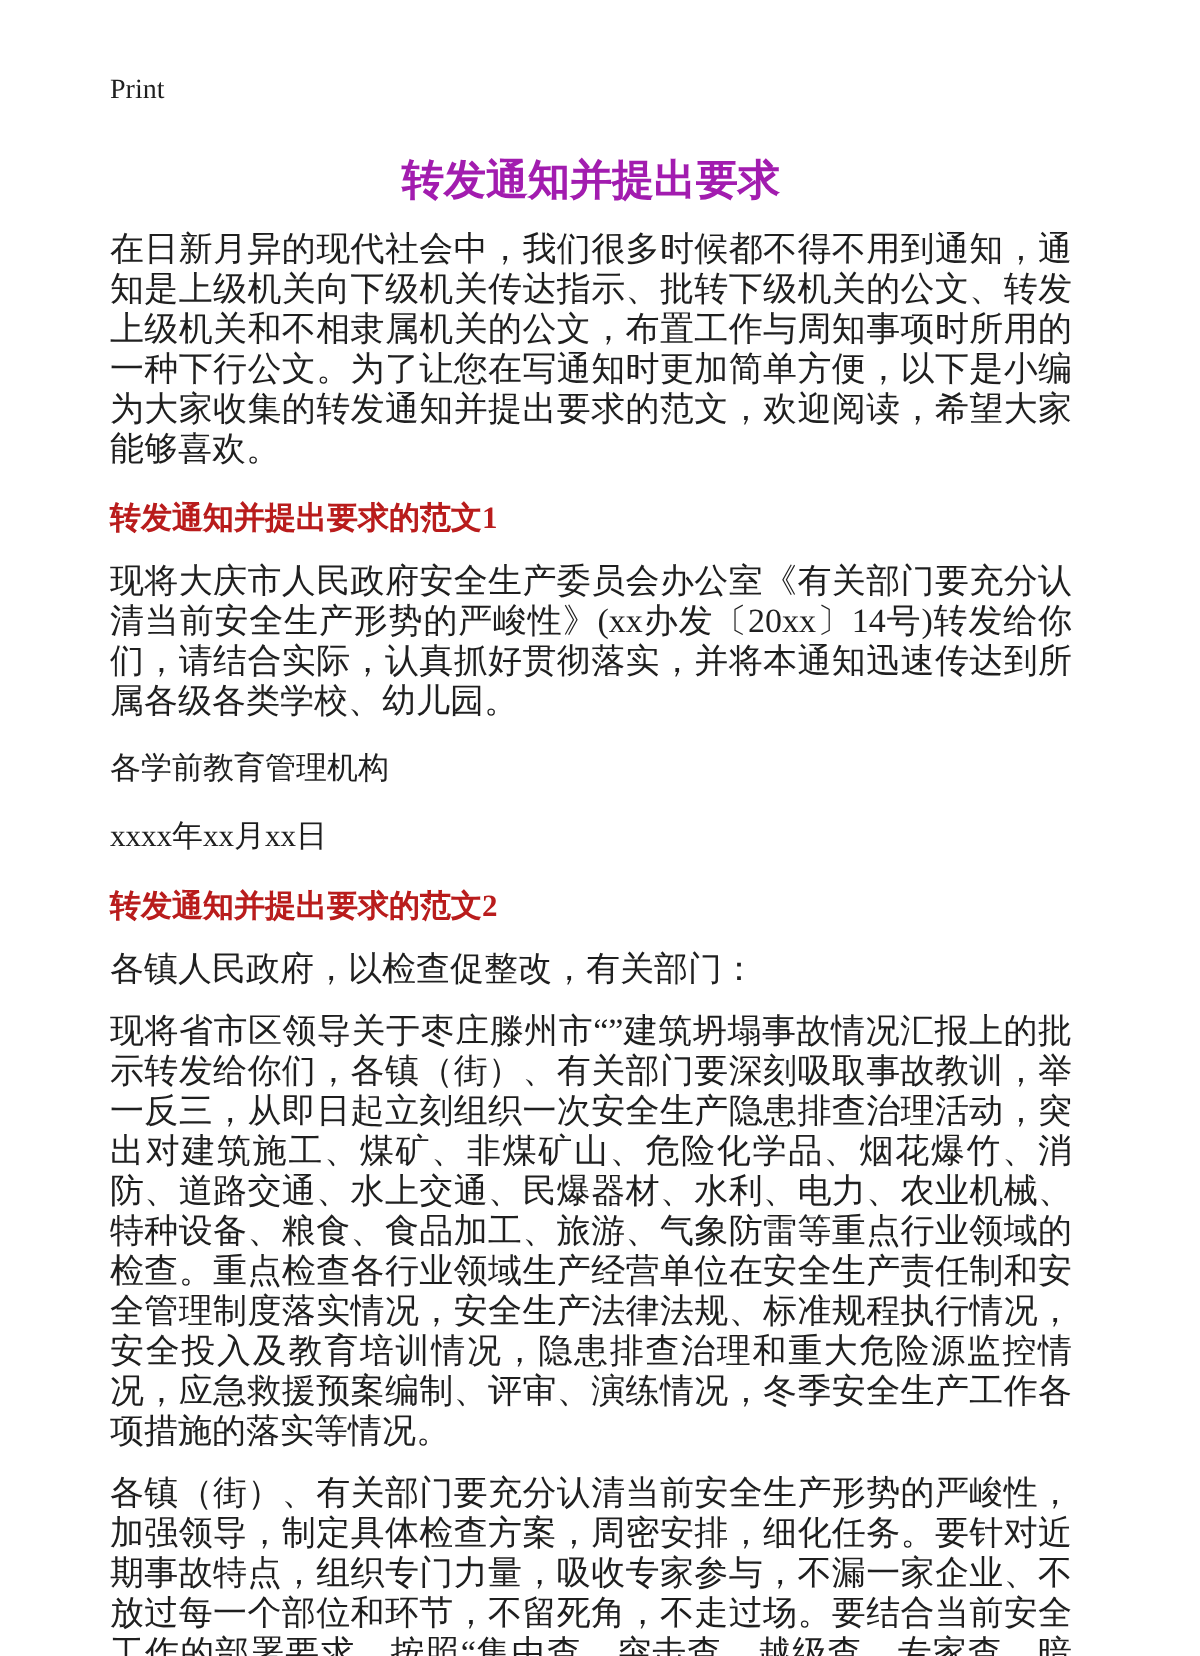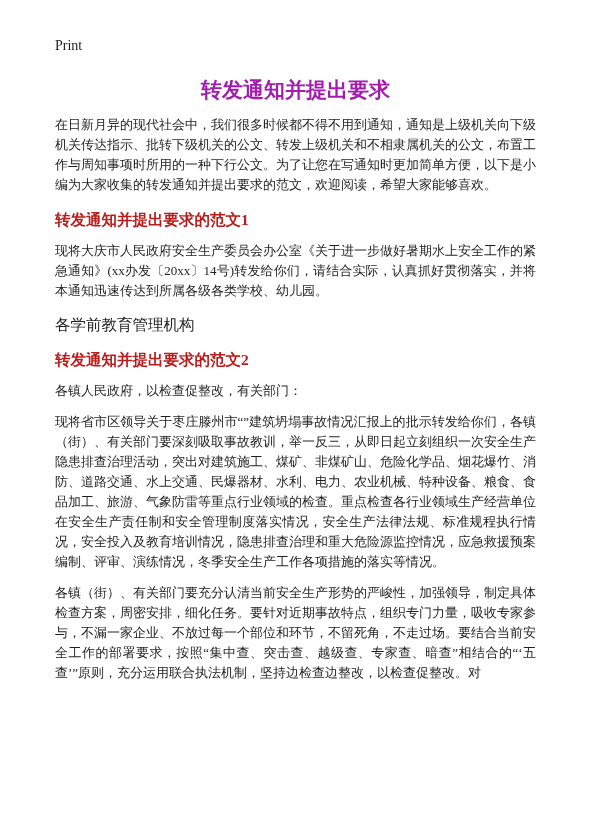--- a/index.html
+++ b/index.html
@@ -37,21 +37,21 @@
     text-align: center;
     color: #a21caf;
   }
   .subtitle {
     margin: 12px 0 0 0;
     font-size: 15.5px;
     line-height: 20px;
   }
   p.body-para {
     margin: 11px 0 0 0;
-    font-size: 13px;
+    font-size: 17px;
     line-height: 20px;
     text-align: justify;
     text-justify: inter-ideograph;
     word-break: break-all;
   }
   h2.section-heading {
     margin: 15px 0 0 0;
     font-size: 15.5px;
     line-height: 20px;
     font-weight: bold;
@@ -72,24 +72,25 @@
 
   <h1 class="doc-title">转发通知并提出要求</h1>
 
 
   <p class="body-para">在日新月异的现代社会中，我们很多时候都不得不用到通知，通知是上级机关向下级机关传达指示、批转下级机关的公文、转发上级机关和不相隶属机关的公文，布置工作与周知事项时所用的一种下行公文。为了让您在写通知时更加简单方便，以下是小编为大家收集的转发通知并提出要求的范文，欢迎阅读，希望大家能够喜欢。</p>
 
   <div>
     <h2 class="section-heading">转发通知并提出要求的范文1</h2>
 
 
-    <p class="body-para">现将大庆市人民政府安全生产委员会办公室《关于进一步做好暑期水上安全工作的紧急通知》(xx办发〔20xx〕14号)转发给你们，请结合实际，认真抓好贯彻落实，并将本通知迅速传达到所属各级各类学校、幼儿园。</p>
+    <p class="body-para">现将大庆市人民政府安全生产委员会办公室《有关部门要充分认清当前安全生产形势的严峻性》(xx办发〔20xx〕14号)转发给你们，请结合实际，认真抓好贯彻落实，并将本通知迅速传达到所属各级各类学校、幼儿园。</p>
 
     <p class="signature-para">各学前教育管理机构</p>
 
+    <p class="signature-para">xxxx年xx月xx日</p>
   </div>
 
   <div>
     <h2 class="section-heading">转发通知并提出要求的范文2</h2>
 
     <p class="body-para">各镇人民政府，以检查促整改，有关部门：</p>
 
     <p class="body-para">现将省市区领导关于枣庄滕州市“”建筑坍塌事故情况汇报上的批示转发给你们，各镇（街）、有关部门要深刻吸取事故教训，举一反三，从即日起立刻组织一次安全生产隐患排查治理活动，突出对建筑施工、煤矿、非煤矿山、危险化学品、烟花爆竹、消防、道路交通、水上交通、民爆器材、水利、电力、农业机械、特种设备、粮食、食品加工、旅游、气象防雷等重点行业领域的检查。重点检查各行业领域生产经营单位在安全生产责任制和安全管理制度落实情况，安全生产法律法规、标准规程执行情况，安全投入及教育培训情况，隐患排查治理和重大危险源监控情况，应急救援预案编制、评审、演练情况，冬季安全生产工作各项措施的落实等情况。</p>
 
     <p class="body-para">各镇（街）、有关部门要充分认清当前安全生产形势的严峻性，加强领导，制定具体检查方案，周密安排，细化任务。要针对近期事故特点，组织专门力量，吸收专家参与，不漏一家企业、不放过每一个部位和环节，不留死角，不走过场。要结合当前安全工作的部署要求，按照“集中查、突击查、越级查、专家查、暗查”相结合的“‘五查’”原则，充分运用联合执法机制，坚持边检查边整改，以检查促整改。对</p>

